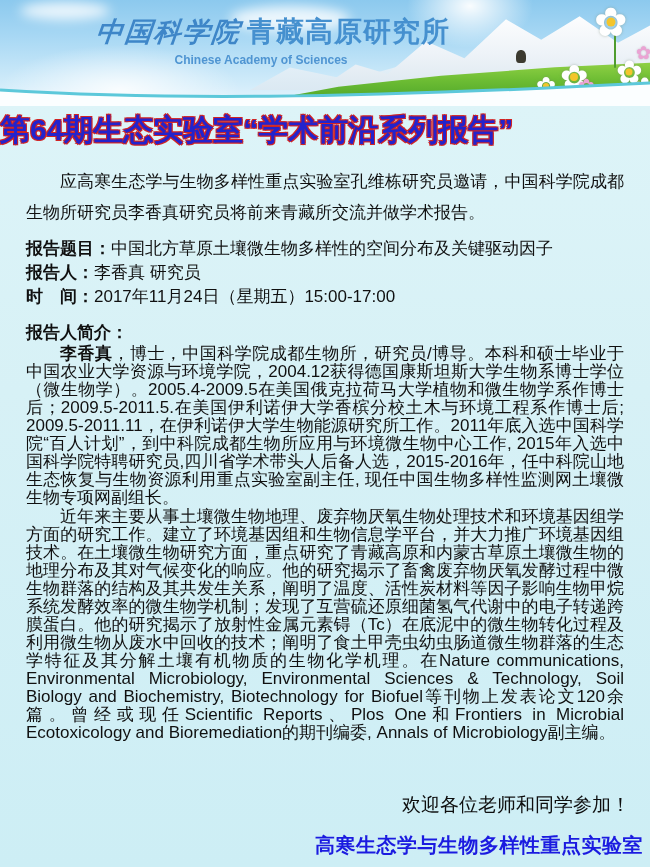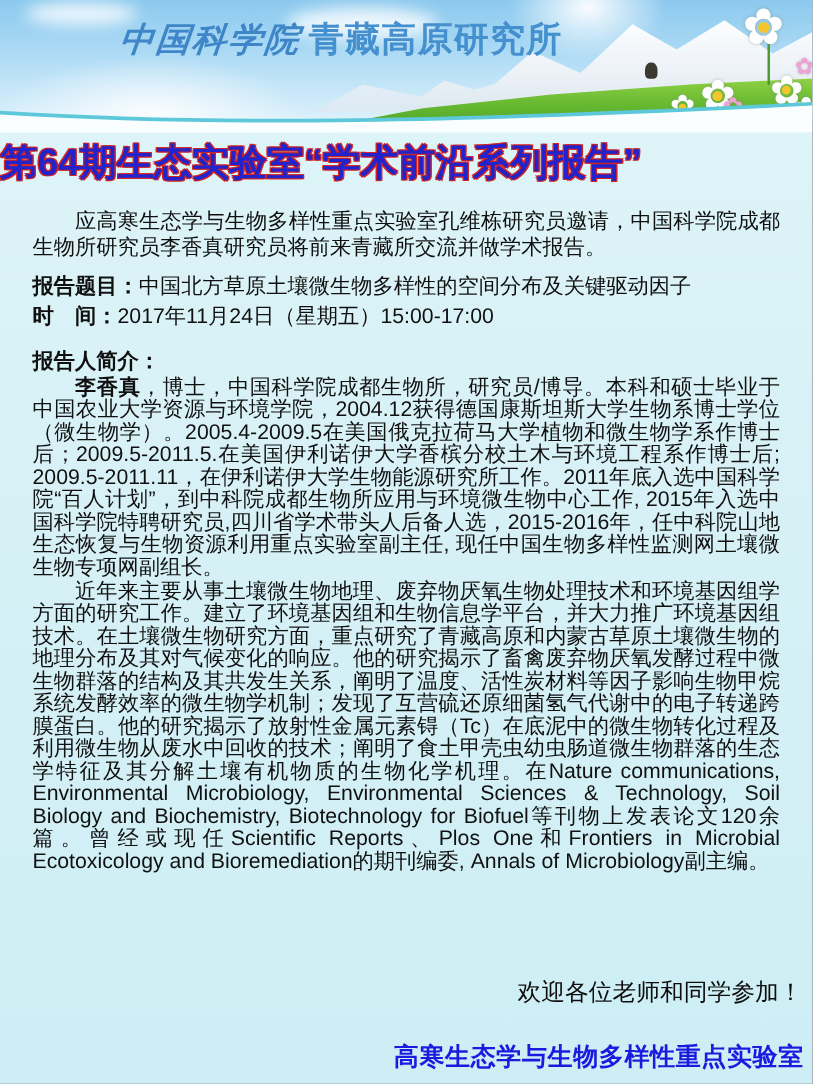--- a/index.html
+++ b/index.html
@@ -73,34 +73,34 @@
   .wave{ position:absolute; left:0; top:80px; width:650px; height:27px; }
 
   
   .content{ position:absolute; left:0; top:106px; width:650px; }
   .main-title{
     margin-top:4px; font-size:30px; font-weight:bold; letter-spacing:0px;
     color:#2323cc;
     text-shadow:-1px -1px 0 #d02424, 1px -1px 0 #d02424, -1px 1px 0 #d02424, 1px 1px 0 #d02424;
     white-space:nowrap;
   }
-  .intro{ margin:15px 26px 0 26px; font-size:17px; line-height:21px; color:#101010;
+  .intro{ margin:15px 26px 0 26px; font-size:17px; line-height:31px; color:#101010;
     text-indent:2em; text-align:justify; }
   .details{ margin:9px 26px 0 26px; }
   .details .row{ font-size:17px; line-height:24px; color:#101010; }
   .details .lbl{ font-weight:bold; }
   .bio-heading{ margin:12px 26px 0 26px; font-size:17px; font-weight:bold; color:#101010; }
   .bio-p{ margin:1px 26px 0 26px; font-size:17px; line-height:18px; color:#101010;
     text-indent:2em; text-align:justify; }
   .bio-p .bname{ font-weight:bold; }
 
   
   .footer{ position:absolute; left:0; right:0; bottom:8px; }
-  .welcome{ text-align:right; padding-right:8px; font-size:19px; color:#0e0e0e; }
-  .labname{ margin-top:25px; text-align:right; padding-right:7px;
+  .welcome{ text-align:right; padding-right:20px; font-size:19px; color:#0e0e0e; }
+  .labname{ margin-top:14px; text-align:right; padding-right:7px;
     font-size:20px; font-weight:bold; color:#1b1be0; letter-spacing:.5px; }
 </style>
 </head>
 <body>
 
 <div class="poster">
 
   <div class="header">
     <div class="sky"></div>
     <div class="cloud c1"></div>
@@ -137,39 +137,43 @@
       <span class="petals">✿</span>
         <span class="center" style="width:6px;height:6px;"></span>
     </div>
 
 
     <div class="org">
       <div class="org-cn">
         <span class="script">中国科学院</span><span class="block">青藏高原研究所</span>
       </div>
       <div class="org-en">
+        <div>Chinese Academy of Sciences</div>
       </div>
     </div>
 
     <svg class="wave" viewBox="0 0 650 27" preserveAspectRatio="none">
       <path d="M0 10 C 160 20, 340 19, 650 3 L650 27 L0 27 Z" fill="#fbfeff"></path>
       <path d="M0 10 C 160 20, 340 19, 650 3" fill="none" stroke="#5cc8da" stroke-width="3"></path>
     </svg>
   </div>
 
   <div class="content">
     <div class="main-title">第64期生态实验室“学术前沿系列报告”</div>
 
     <p class="intro">应高寒生态学与生物多样性重点实验室孔维栋研究员邀请，中国科学院成都生物所研究员李香真研究员将前来青藏所交流并做学术报告。</p>
 
     <div class="details">
       <div class="row">
         <span class="lbl">报告题目：</span><span>中国北方草原土壤微生物多样性的空间分布及关键驱动因子</span>
       </div>
       <div class="row">
+        <span class="lbl">报告人：</span><span>李香真 研究员</span>
+      </div>
+      <div class="row">
         <span class="lbl">时　间：</span><span>2017年11月24日（星期五）15:00-17:00</span>
       </div>
     </div>
 
     <div class="bio-heading">报告人简介：</div>
     <p class="bio-p"><span class="bname">李香真</span><span>，博士，中国科学院成都生物所，研究员/博导。本科和硕士毕业于中国农业大学资源与环境学院，2004.12获得德国康斯坦斯大学生物系博士学位（微生物学）。2005.4-2009.5在美国俄克拉荷马大学植物和微生物学系作博士后；2009.5-2011.5.在美国伊利诺伊大学香槟分校土木与环境工程系作博士后; 2009.5-2011.11，在伊利诺伊大学生物能源研究所工作。2011年底入选中国科学院“百人计划”，到中科院成都生物所应用与环境微生物中心工作, 2015年入选中国科学院特聘研究员,四川省学术带头人后备人选，2015-2016年，任中科院山地生态恢复与生物资源利用重点实验室副主任, 现任中国生物多样性监测网土壤微生物专项网副组长。</span></p>
     <p class="bio-p">近年来主要从事土壤微生物地理、废弃物厌氧生物处理技术和环境基因组学方面的研究工作。建立了环境基因组和生物信息学平台，并大力推广环境基因组技术。在土壤微生物研究方面，重点研究了青藏高原和内蒙古草原土壤微生物的地理分布及其对气候变化的响应。他的研究揭示了畜禽废弃物厌氧发酵过程中微生物群落的结构及其共发生关系，阐明了温度、活性炭材料等因子影响生物甲烷系统发酵效率的微生物学机制；发现了互营硫还原细菌氢气代谢中的电子转递跨膜蛋白。他的研究揭示了放射性金属元素锝（Tc）在底泥中的微生物转化过程及利用微生物从废水中回收的技术；阐明了食土甲壳虫幼虫肠道微生物群落的生态学特征及其分解土壤有机物质的生物化学机理。在Nature communications, Environmental Microbiology, Environmental Sciences &amp; Technology, Soil Biology and Biochemistry, Biotechnology for Biofuel等刊物上发表论文120余篇。曾经或现任Scientific Reports、Plos One和Frontiers in Microbial Ecotoxicology and Bioremediation的期刊编委, Annals of Microbiology副主编。</p>
   </div>
 
   <div class="footer">

